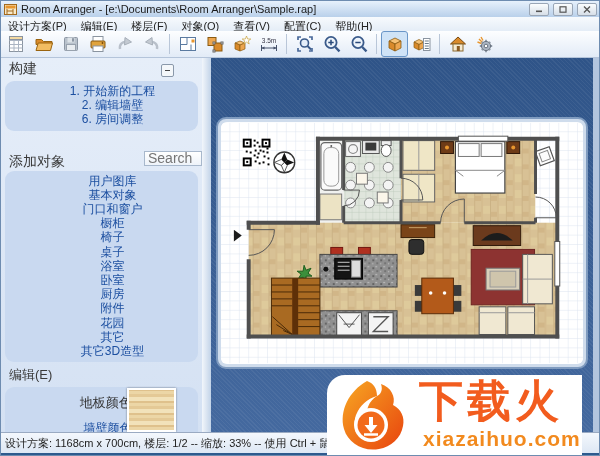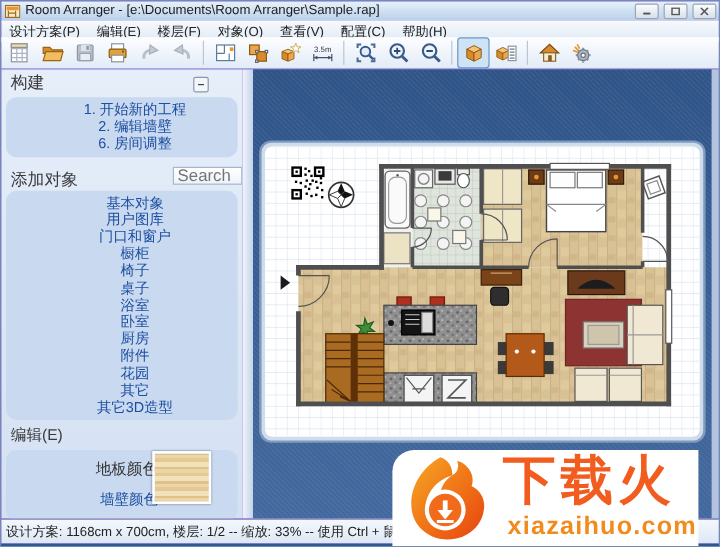--- a/index.html
+++ b/index.html
@@ -1,17 +1,17 @@
 <!DOCTYPE html>
 <html><head>
 <meta charset="utf-8">
 <style>
   html,body{margin:0;padding:0;}
   body{font-family:"Liberation Sans","DejaVu Sans",sans-serif;}
-  .window{position:relative;width:600px;height:456px;background:#6d28d9;overflow:hidden;
+  .window{position:relative;width:600px;height:456px;background:#fca5a5;overflow:hidden;
           border:1px solid #6e8cb0;box-sizing:border-box;}
   
   .titlebar{position:absolute;left:0;top:0;width:600px;height:16px;
             background:linear-gradient(#e7f1fc,#b9d0ea);border-bottom:1px solid #9ab0cc;
             display:flex;align-items:center;font-size:11px;color:#1b1b1b;}
   .titlebar .appicon{width:13px;height:11px;margin:0 4px 0 3px;flex:0 0 auto;}
   .win-controls{position:absolute;right:4px;top:2px;display:flex;gap:4px;}
   .win-btn{width:18px;height:11px;border:1px solid #9aa6b6;border-radius:2px;
            background:linear-gradient(#fbfdfe,#d7dfe8);display:flex;align-items:center;justify-content:center;}
   
@@ -255,27 +255,27 @@
       <div class="sb-header">构建</div>
       <div class="collapse-btn" style="top:6px;">
           <span></span>
         </div>
     </div>
     <div class="groupbox">
       <div class="sb-link">1. 开始新的工程</div>
       <div class="sb-link">2. 编辑墙壁</div>
       <div class="sb-link">6. 房间调整</div>
     </div>
-    <div class="add-head-row" style="height:18px;margin-top:8px;">
+    <div class="add-head-row" style="height:18px;margin-top:20px;">
       <div class="sb-header">添加对象</div>
       <input class="search-input" type="text" placeholder="Search" style="">
     </div>
     <div class="groupbox">
+      <div class="sb-link">用户图库</div>
       <div class="sb-link">基本对象</div>
-      <div class="sb-link">用户图库</div>
       <div class="sb-link">门口和窗户</div>
       <div class="sb-link">橱柜</div>
       <div class="sb-link">椅子</div>
       <div class="sb-link">桌子</div>
       <div class="sb-link">浴室</div>
       <div class="sb-link">卧室</div>
       <div class="sb-link">厨房</div>
       <div class="sb-link">附件</div>
       <div class="sb-link">花园</div>
       <div class="sb-link">其它</div>

